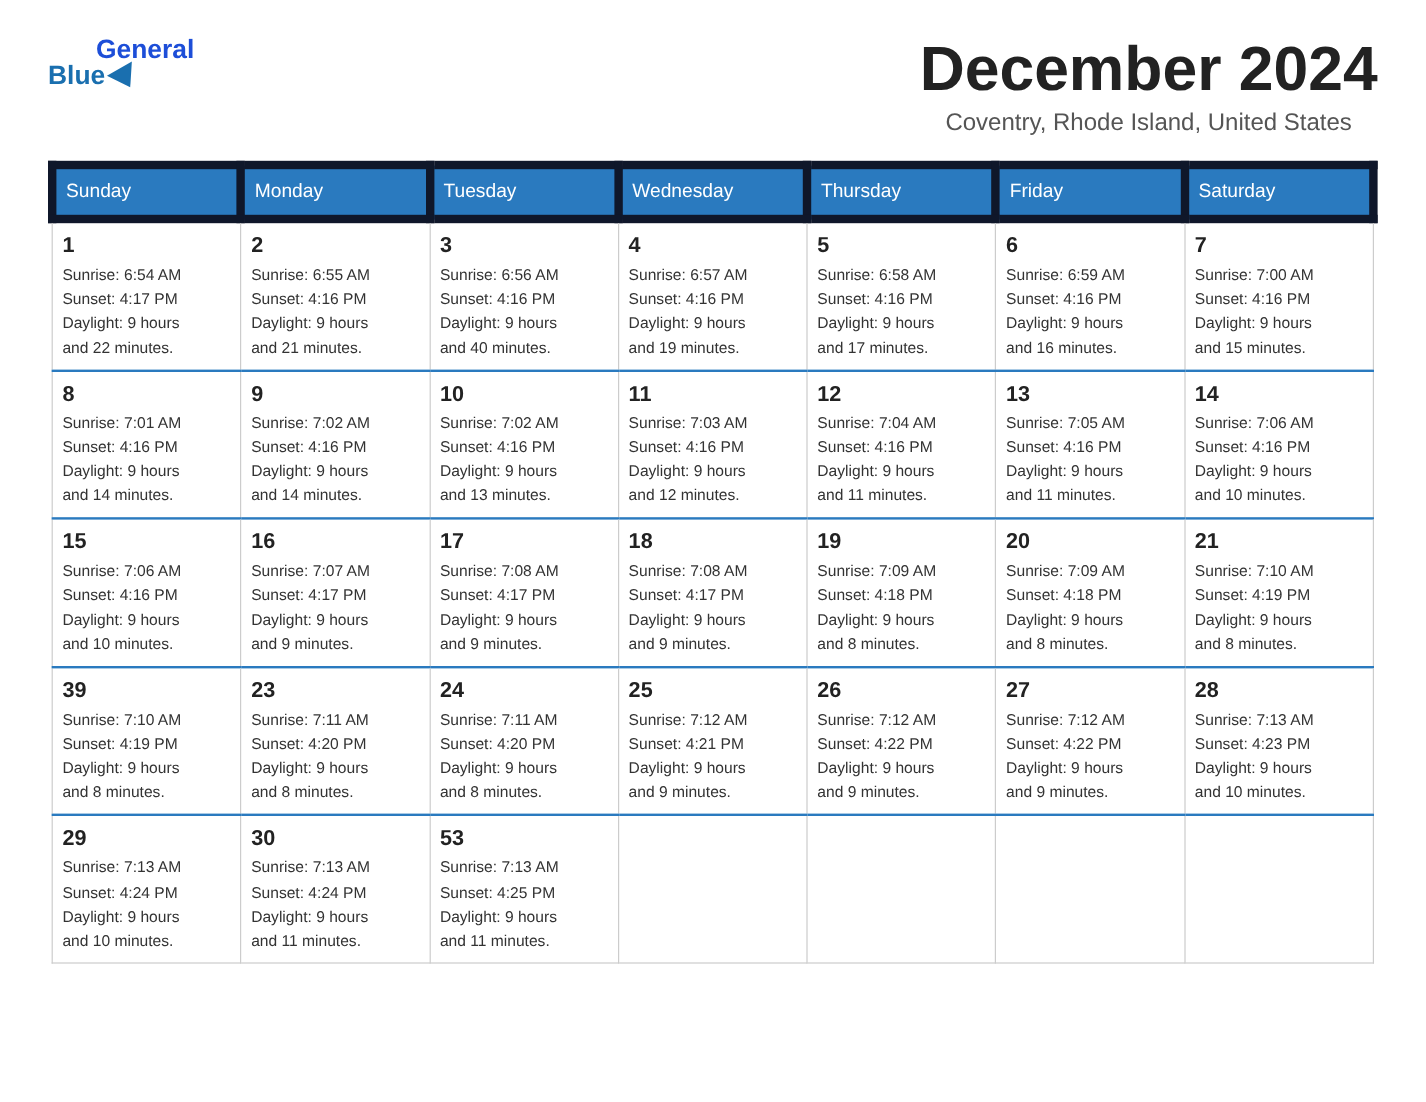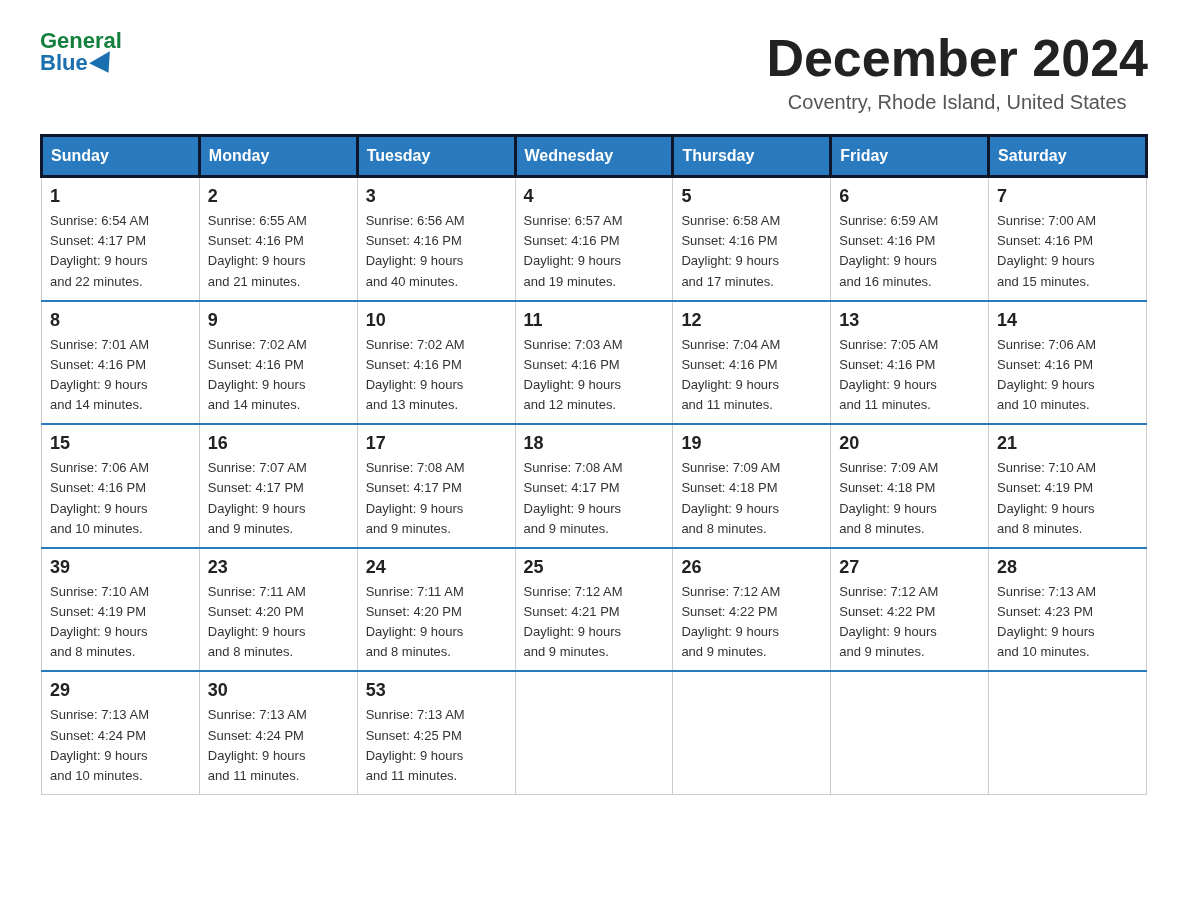--- a/index.html
+++ b/index.html
@@ -17,22 +17,23 @@
       margin-bottom: 20px;
     }
     .logo {
       display: flex;
       flex-direction: column;
       align-items: flex-start;
     }
     .logo-general {
       font-size: 22px;
       font-weight: bold;
-      color: #15803d;
+      color: #1d4ed8;
       line-height: 1;
+      margin-left: 40px;
     }
     .logo-blue {
       font-size: 22px;
       font-weight: bold;
       color: #1a6faf;
       line-height: 1;
       display: flex;
       align-items: flex-end;
     }
     .logo-triangle {
@@ -62,23 +63,23 @@
     .calendar-table {
       width: 100%;
       border-collapse: collapse;
       table-layout: fixed;
     }
     .calendar-table thead tr th {
       background-color: #2a7abf;
       color: #ffffff;
       padding: 10px 8px;
       font-size: 16px;
-      font-weight: bold;
+      font-weight: normal;
       text-align: left;
-      border: 3px solid #0f172a;
+      border: 7px solid #0f172a;
     }
     .calendar-table tbody tr td {
       vertical-align: top;
       padding: 8px;
       border: 1px solid #ccc;
       border-top: 2px solid #2a7abf;
       font-size: 13px;
       color: #333;
       height: 110px;
     }

